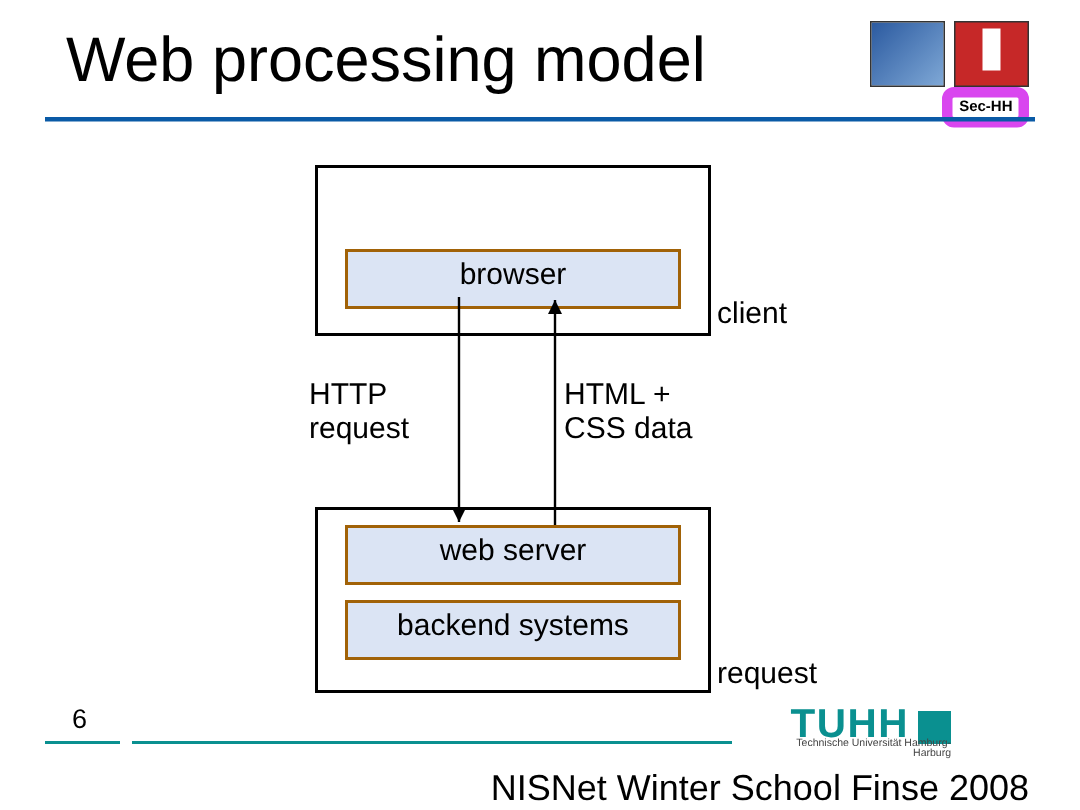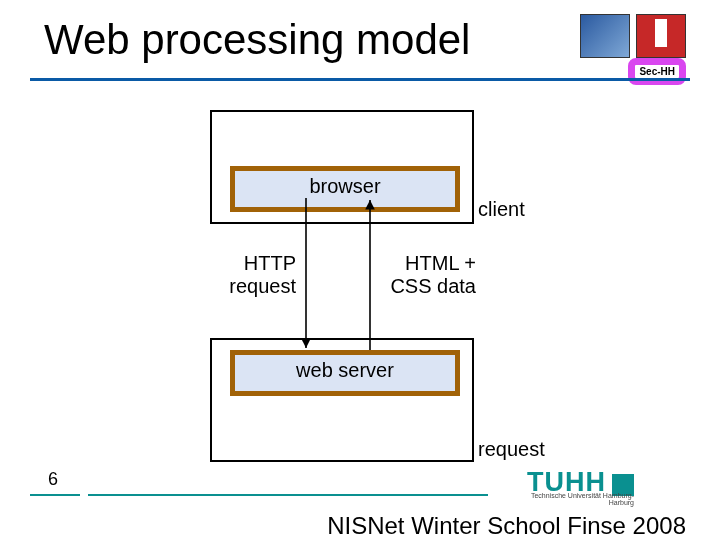--- a/index.html
+++ b/index.html
@@ -7,25 +7,25 @@
   .title{position:absolute;left:44px;top:16px;font-size:42px;font-weight:400}
   .hr{position:absolute;left:30px;top:78px;width:660px;height:3px;background:#0a5aa6}
   .logos{position:absolute;right:30px;top:14px;display:flex;gap:6px}
   .logo-a{width:48px;height:42px;background:linear-gradient(135deg,#2b5aa0,#7fa8d6);border:1px solid #333;position:relative}
   .logo-b{width:48px;height:42px;background:#c62828;border:1px solid #333;position:relative}
   .logo-b:before{content:"";position:absolute;left:18px;top:4px;width:12px;height:28px;background:#fff}
   .sec{position:absolute;right:30px;top:58px;font-size:10px;font-weight:bold;background:#fff;padding:1px 4px;border-radius:8px;border:7px solid #d946ef}
   .box-outer{position:absolute;border:2px solid #000;background:#fff}
   .client-box{left:210px;top:110px;width:260px;height:110px}
   .server-box{left:210px;top:338px;width:260px;height:120px}
-  .box-inner{position:absolute;border:5px solid #a16207;background:#dbe4f4;text-align:center;font-size:20px;padding:4px 0}
+  .box-inner{position:absolute;border:2px solid #a16207;background:#dbe4f4;text-align:center;font-size:20px;padding:4px 0}
   .browser-box{left:230px;top:166px;width:220px;height:28px}
   .web-server-box{left:230px;top:350px;width:220px;height:28px}
   .backend-box{left:230px;top:400px;width:220px;height:28px}
-  .label{position:absolute;font-size:20px;text-align:right;line-height:1.15}
+  .label{position:absolute;font-size:20px;text-align:left;line-height:1.15}
   .client-label{left:478px;top:198px}
   .server-label{left:478px;top:438px}
   .http-label{left:206px;top:252px;width:90px}
   .html-label{left:376px;top:252px;width:100px}
   svg.arrows{position:absolute;left:0;top:0;width:720px;height:540px;pointer-events:none}
   .page-num{position:absolute;left:48px;bottom:50px;font-size:18px}
   .tuhh{position:absolute;right:110px;bottom:42px;font-size:27px;font-weight:bold;color:#0a9090;letter-spacing:1px}
   .tuhh-sq{position:absolute;right:82px;bottom:44px;width:22px;height:22px;background:#0a9090}
   .tuhh-sub{position:absolute;right:82px;bottom:34px;font-size:7px;color:#444;width:120px;text-align:right}
   .footer-hr{position:absolute;left:88px;bottom:44px;width:400px;height:2px;background:#0a9090}
@@ -46,20 +46,21 @@
 
   <div class="box-outer client-box"></div>
   <div class="box-inner browser-box">browser</div>
   <div class="label client-label">client</div>
 
   <div class="label html-label">HTML + CSS data</div>
   <div class="label http-label">HTTP request</div>
 
   <div class="box-outer server-box"></div>
   <div class="box-inner web-server-box">web server</div>
+  <div class="box-inner backend-box">backend systems</div>
   <div class="label server-label">request</div>
 
   <svg class="arrows">
     <defs>
       <marker id="ah" markerWidth="8" markerHeight="8" refX="6" refY="3" orient="auto">
         <path d="M0,0 L6,3 L0,6 Z" fill="#000"></path>
       </marker>
     </defs>
     <line x1="306" y1="198" x2="306" y2="348" stroke="#000" stroke-width="1.6" marker-end="url(#ah)"></line>
     <line x1="370" y1="350" x2="370" y2="200" stroke="#000" stroke-width="1.6" marker-end="url(#ah)"></line>

